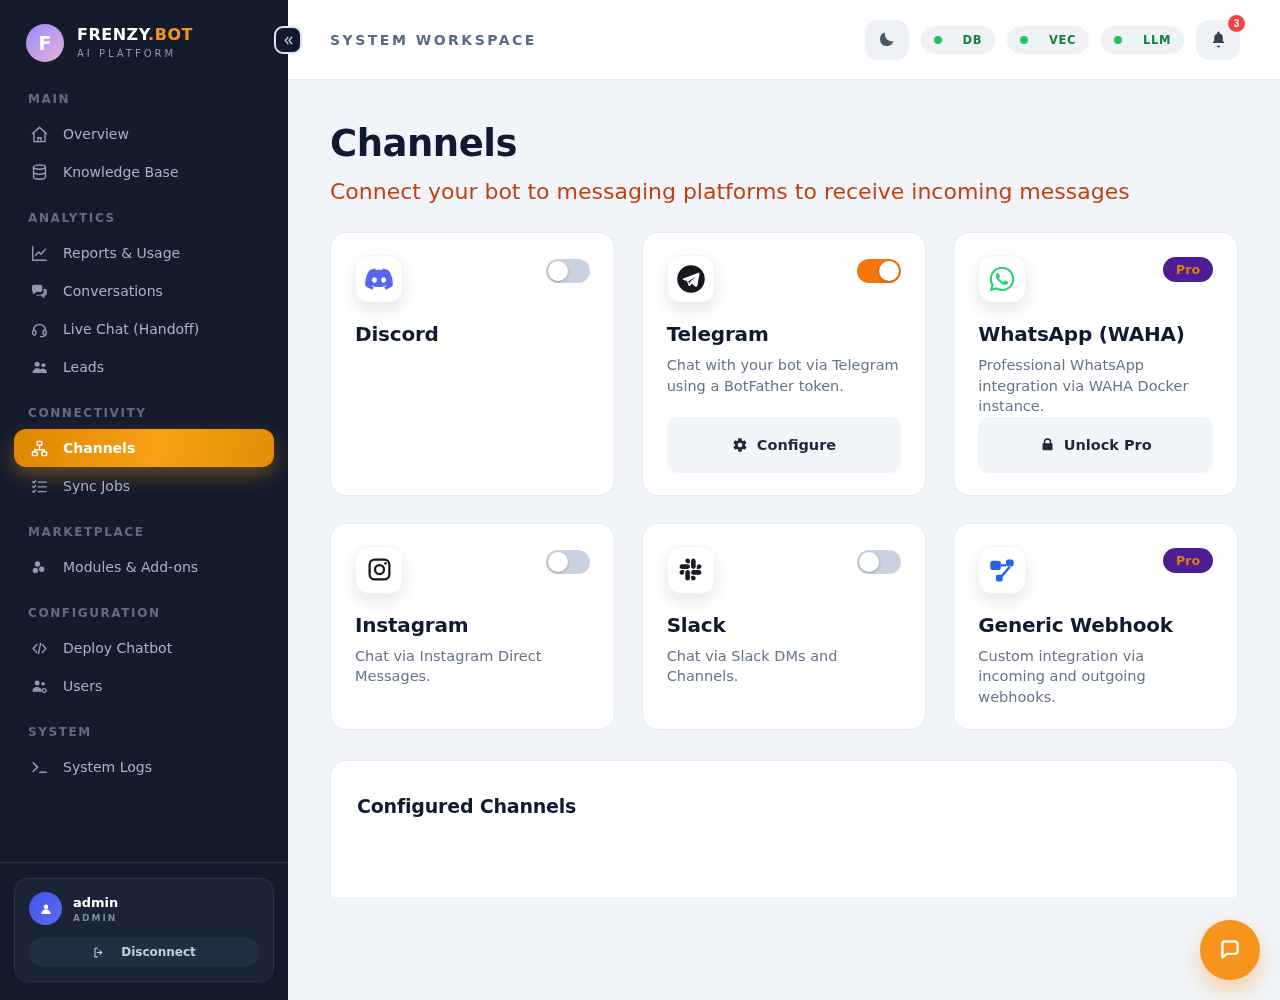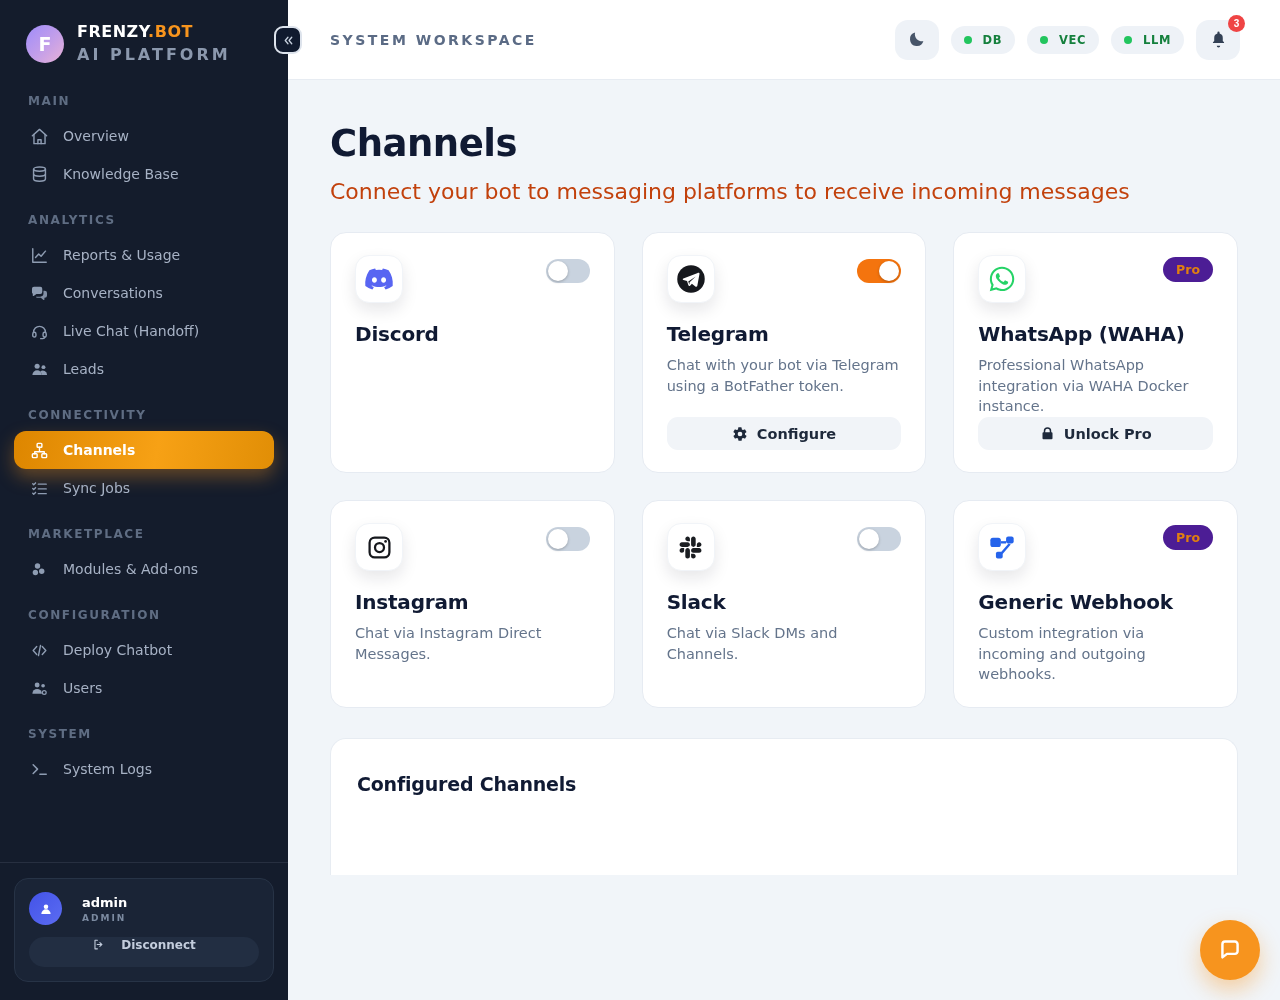--- a/index.html
+++ b/index.html
@@ -16,21 +16,21 @@
   }
   .brand-row { display:flex; align-items:center; gap:13px; padding:24px 20px 18px 26px; }
   .brand-avatar {
     width:38px; height:38px; border-radius:50%;
     background:linear-gradient(135deg,#9e8cfa 0%,#c49fe9 55%,#e9b2d6 100%);
     display:flex; align-items:center; justify-content:center;
     color:#fff; font-size:19px; font-weight:bold;
   }
   .brand-name { font-size:16px; font-weight:bold; color:#fff; letter-spacing:.5px; line-height:1; }
   .brand-name .accent { color:#f7941d; }
-  .brand-tag { font-size:16px; letter-spacing:3px; color:#8b98ad; font-weight:bold; margin-top:5px; }
+  .brand-tag { font-size:10px; letter-spacing:3px; color:#8b98ad; font-weight:normal; margin-top:5px; }
   .collapse-btn {
     position:fixed; left:274px; top:26px; width:28px; height:28px;
     background:#101a2e; border:2px solid #dde3ec; border-radius:9px;
     color:#c6d0de; display:flex; align-items:center; justify-content:center;
     cursor:pointer; z-index:30; padding:0;
   }
   .side-nav { flex:1; overflow:hidden; padding-top:4px; }
   .sec-title {
     font-size:12px; font-weight:bold; letter-spacing:1.6px; color:#5f6d83;
     margin:20px 28px 9px; text-transform:uppercase;
@@ -44,49 +44,49 @@
   .nav-item .nav-ic { width:19px; height:19px; display:flex; color:#8e9cb2; flex:0 0 19px; }
   .nav-item .nav-ic svg { width:19px; height:19px; }
   .nav-item.active {
     background:linear-gradient(100deg,#dd8600 0%,#f7a115 55%,#e18e06 100%);
     color:#fff; font-weight:bold;
     box-shadow:0 8px 18px rgba(247,148,29,.35);
   }
   .nav-item.active .nav-ic { color:#fff; }
   .user-area { margin-top:auto; border-top:1px solid rgba(148,163,184,.15); padding:15px 14px 18px; }
   .user-card { background:#1a2436; border:1px solid #273346; border-radius:14px; padding:13px 14px 14px; }
-  .user-row { display:flex; align-items:center; gap:20px; }
+  .user-row { display:flex; align-items:center; gap:11px; }
   .user-avatar {
     width:33px; height:33px; border-radius:50%;
     background:linear-gradient(135deg,#4353e8,#5b6cf2);
     display:flex; align-items:center; justify-content:center; color:#fff;
   }
   .user-name { font-size:13px; font-weight:bold; color:#fff; }
   .user-role { font-size:9px; letter-spacing:2px; color:#7b8aa0; font-weight:bold; margin-top:3px; }
   .disconnect-btn {
     margin-top:12px; width:100%; height:30px; border:none; cursor:pointer;
     background:#222e42; border-radius:999px; color:#c3cddd;
     font-size:12px; font-weight:bold; font-family:inherit;
-    display:flex; justify-content:center; gap:16px;
+    display:flex; align-items:center; justify-content:center; gap:16px;
   }
   
   .main { margin-left:288px; }
   .topbar {
     height:80px; background:#fff; border-bottom:1px solid #e7ecf2;
     display:flex; align-items:center; padding:0 40px 0 42px;
   }
   .ws-title { font-size:14px; font-weight:bold; letter-spacing:2.5px; color:#5b6b85; }
   .topbar-right { margin-left:auto; display:flex; align-items:center; gap:12px; }
   .theme-btn {
     width:44px; height:40px; border:none; background:#eef2f7; border-radius:13px;
     display:flex; align-items:center; justify-content:center; color:#475569; cursor:pointer;
   }
   .status-pill {
     height:28px; padding:0 13px; background:#eef2f7; border-radius:999px;
-    display:flex; align-items:center; gap:11px;
+    display:flex; align-items:center; gap:21px;
     font-size:11.5px; font-weight:bold; letter-spacing:.6px; color:#15803d;
   }
   .dot { width:8px; height:8px; border-radius:50%; background:#22c55e; }
   .bell-btn {
     position:relative; width:44px; height:40px; border:none; background:#eef2f7;
     border-radius:13px; display:flex; align-items:center; justify-content:center;
     color:#334155; cursor:pointer;
   }
   .bell-badge {
     position:absolute; top:-5px; right:-5px; min-width:17px; height:17px;
@@ -123,21 +123,21 @@
   }
   .toggle.on { background:#f4740e; }
   .toggle.on .knob { left:auto; right:2px; }
   .pro-badge {
     background:#4c1d95; color:#e07f10; font-size:12.5px; font-weight:bold;
     border-radius:999px; padding:5px 13px; margin-top:2px;
   }
   .card h3 { margin:19px 0 0; font-size:20px; color:#101a33; letter-spacing:-.2px; }
   .card p { margin:9px 0 0; font-size:14.5px; line-height:1.42; color:#64748b; }
   .card-btn {
-    margin-top:auto; height:33px; border:none; cursor:pointer; width:100%;
+    margin-top:auto; height:56px; border:none; cursor:pointer; width:100%;
     background:#f1f4f8; border-radius:11px; color:#1e293b;
     font-size:14.5px; font-weight:bold; font-family:inherit;
     display:flex; align-items:center; justify-content:center; gap:9px;
   }
   .card .card-btn { margin-top:18px; margin-top:auto; }
   .panel {
     margin-top:30px; background:#fff; border:1px solid #e7ecf2; border-bottom:none;
     border-radius:16px 16px 0 0; padding:26px 26px 80px;
   }
   .panel h2 { margin:8px 0 0; font-size:19px; color:#101a33; letter-spacing:-.2px; }

